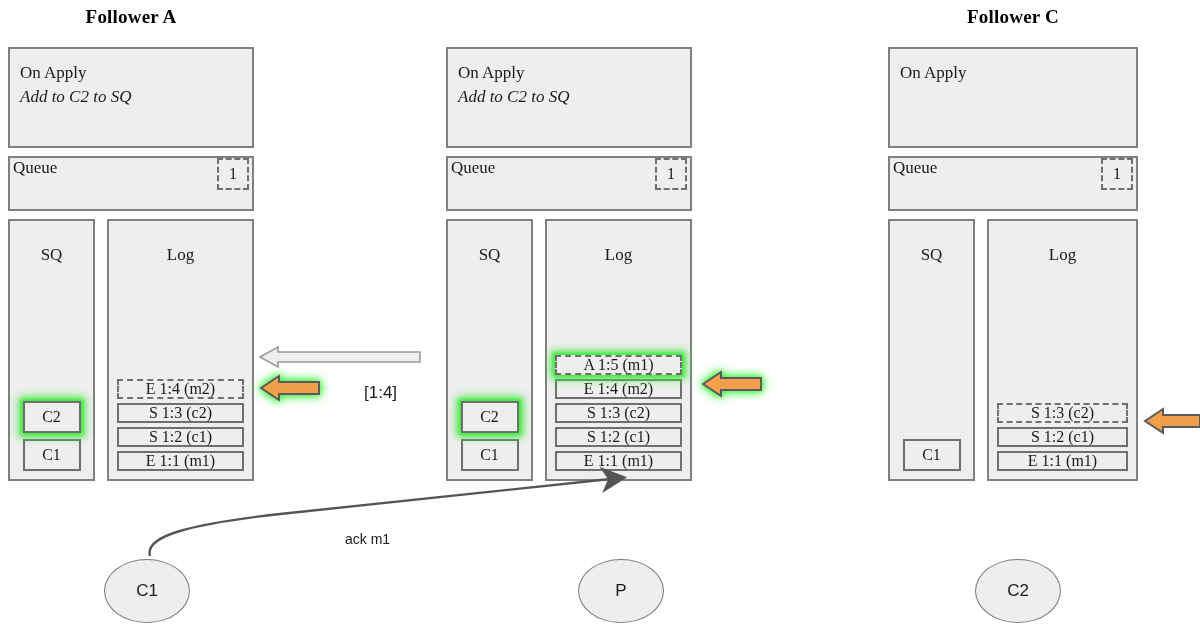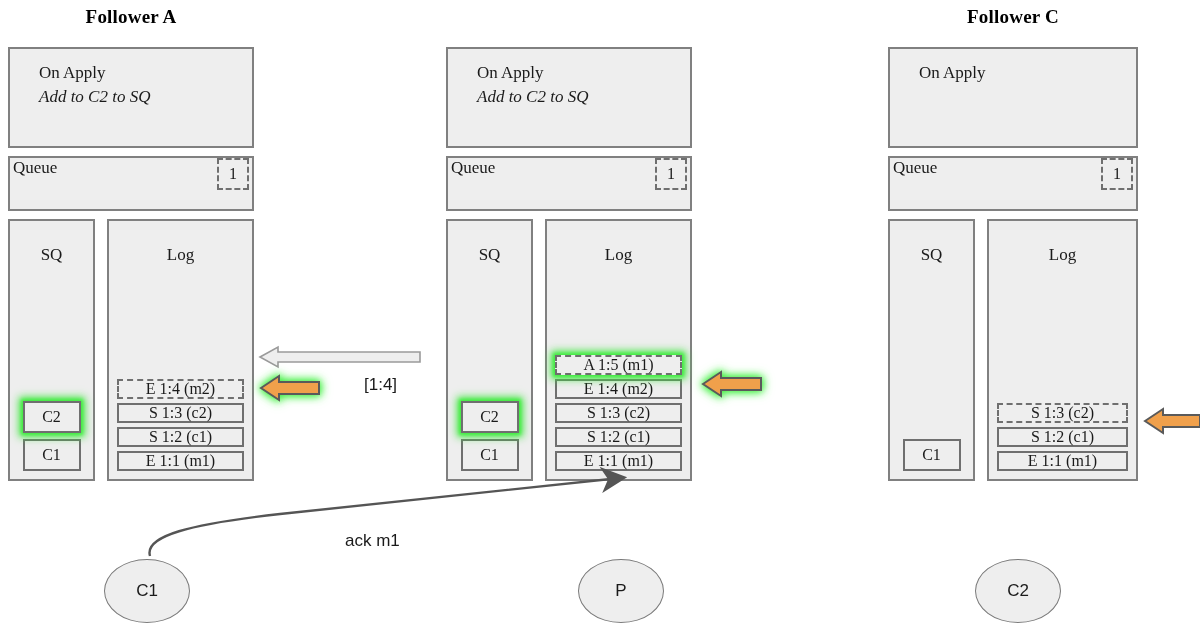--- a/index.html
+++ b/index.html
@@ -33,21 +33,21 @@
     color: #000000;
     letter-spacing: .2px;
   }
   .panel {
     position: absolute;
     background: #eeeeee;
     border: 2px solid #808080;
     box-sizing: border-box;
   }
   .onapply {
-    padding: 12px 14px 0 29px;
+    padding: 12px 14px 0 10px;
     font-size: 17px;
     line-height: 24px;
   }
   .onapply .line2 { font-style: italic; }
   .queue {
     display: flex;
     align-items: flex-start;
     padding: 0 3px;
     font-size: 17px;
     box-sizing: border-box;
@@ -111,35 +111,36 @@
   }
   
   .arrow-wrap { position: absolute; }
   .glow-arrow {
     filter: drop-shadow(0 0 5px rgba(60,230,60,.95)) drop-shadow(0 0 3px rgba(90,255,90,.9));
   }
   .arrow-label {
     position: absolute;
     font-size: 17px;
     white-space: nowrap;
+    margin-top: 8px;
   }
   
   .circle {
     position: absolute;
     border: 1.5px solid #7a7a7a;
     background: #eeeeee;
     border-radius: 50%;
     display: flex;
     align-items: center;
     justify-content: center;
     font-size: 17px;
   }
   .curve-label {
     position: absolute;
-    font-size: 17px;
+    font-size: 14px;
     white-space: nowrap;
   }
   svg { overflow: visible; }
 </style>
 </head>
 <body>
 
 <div class="stage">
 
   <div class="node" style="left:8px; top:0; width:246px; height:485px;">

